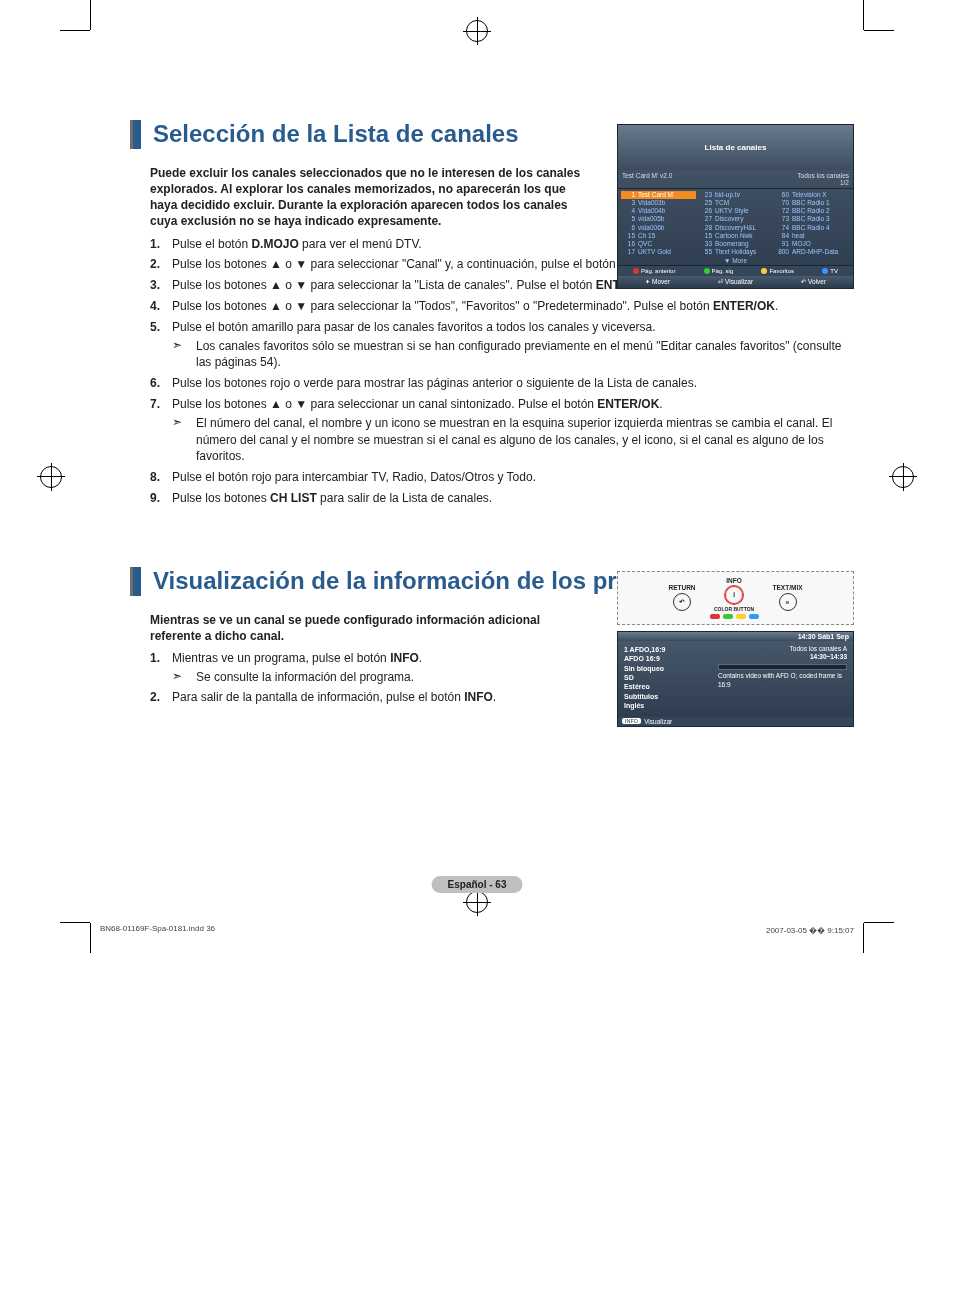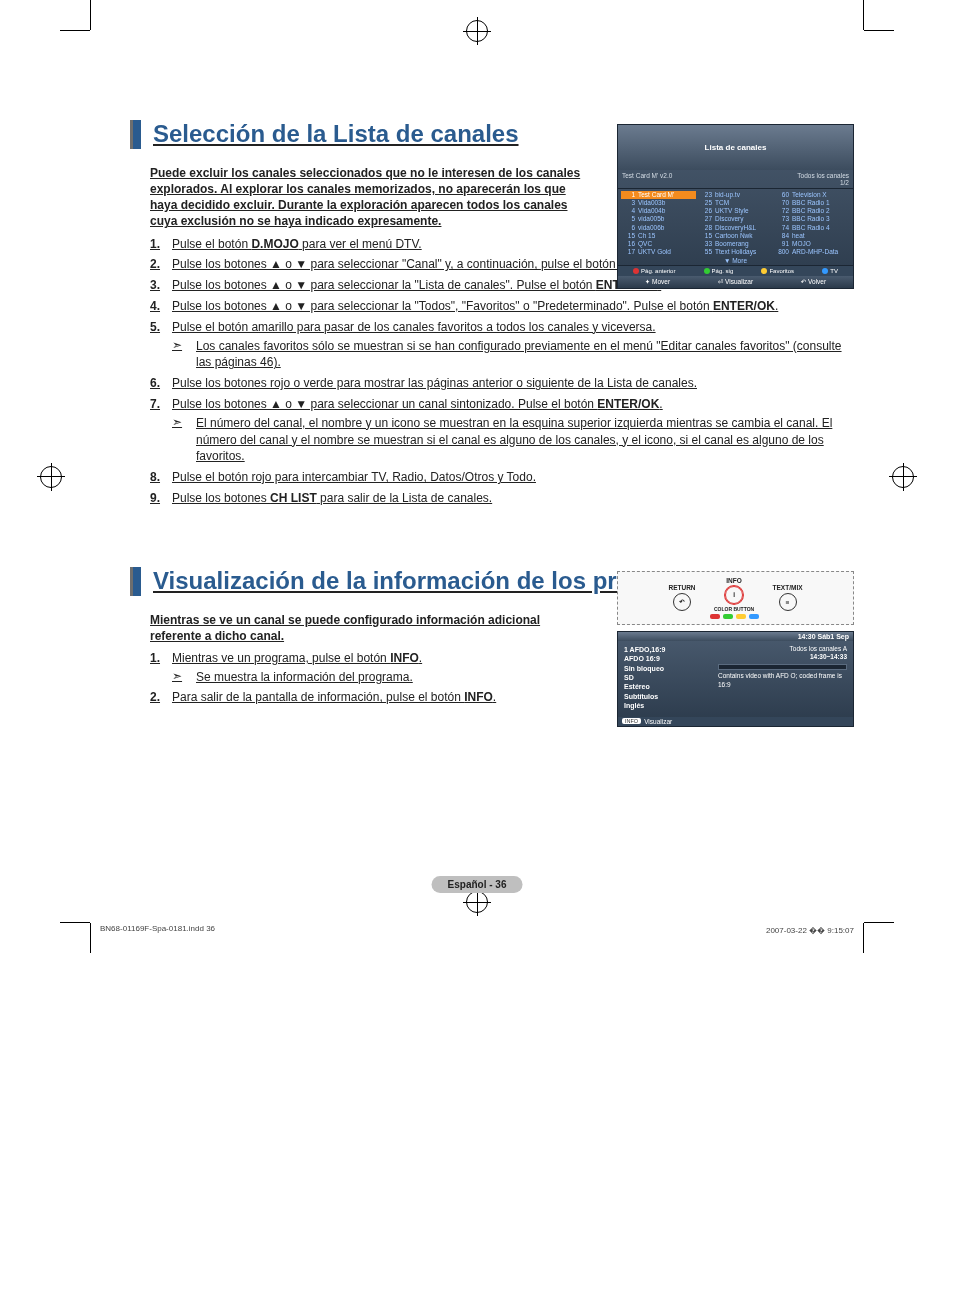--- a/index.html
+++ b/index.html
@@ -9,21 +9,20 @@
     font-family: Arial, Helvetica, sans-serif;
     color: #222;
     width: 954px;
   }
   .page {
     width: 954px;
     height: 953px;
     position: relative;
     box-sizing: border-box;
     padding: 120px 100px 60px 130px;
-    text-decoration: underline;
   }
   .crop-mark { position: absolute; background: #000; }
   .crop-tl-h { top: 30px; left: 60px; width: 30px; height: 1px; }
   .crop-tl-v { top: 0px; left: 90px; width: 1px; height: 30px; }
   .crop-tr-h { top: 30px; right: 60px; width: 30px; height: 1px; }
   .crop-tr-v { top: 0px; right: 90px; width: 1px; height: 30px; }
   .crop-bl-h { bottom: 30px; left: 60px; width: 30px; height: 1px; }
   .crop-bl-v { bottom: 0px; left: 90px; width: 1px; height: 30px; }
   .crop-br-h { bottom: 30px; right: 60px; width: 30px; height: 1px; }
   .crop-br-v { bottom: 0px; right: 90px; width: 1px; height: 30px; }
@@ -269,21 +268,21 @@
           <div class="txt">Pulse los botones ▲ o ▼ para seleccionar la "Lista de canales". Pulse el botón <b>ENTER/OK</b>.</div>
         </li>
         <li>
           <div class="num">4.</div>
           <div class="txt">Pulse los botones ▲ o ▼ para seleccionar la "Todos", "Favoritos" o "Predeterminado". Pulse el botón <b>ENTER/OK</b>.</div>
         </li>
         <li>
           <div class="num">5.</div>
           <div class="txt">Pulse el botón amarillo para pasar de los canales favoritos a todos los canales y viceversa.<div class="sub-note">
               <div class="arrow">➣</div>
-              <div class="nt">Los canales favoritos sólo se muestran si se han configurado previamente en el menú "Editar canales favoritos" (consulte las páginas 46).</div>
+              <div class="nt">Los canales favoritos sólo se muestran si se han configurado previamente en el menú "Editar canales favoritos" (consulte las páginas 54).</div>
             </div></div>
         </li>
         <li>
           <div class="num">6.</div>
           <div class="txt">Pulse los botones rojo o verde para mostrar las páginas anterior o siguiente de la Lista de canales.</div>
         </li>
         <li>
           <div class="num">7.</div>
           <div class="txt">Pulse los botones ▲ o ▼ para seleccionar un canal sintonizado. Pulse el botón <b>ENTER/OK</b>.<div class="sub-note">
               <div class="arrow">➣</div>
@@ -444,21 +443,21 @@
     <div class="heading-wrap">
       <div class="heading-bar"></div>
       <div class="heading">Visualización de la información de los programas</div>
     </div>
     <div class="intro intro2">Mientras se ve un canal se puede configurado información adicional referente a dicho canal.</div>
     <ol class="steps" id="steps2" style="max-width:430px;">
         <li>
           <div class="num">1.</div>
           <div class="txt">Mientras ve un programa, pulse el botón <b>INFO</b>.<div class="sub-note">
               <div class="arrow">➣</div>
-              <div class="nt">Se muestra la información del programa.</div>
+              <div class="nt">Se consulte la información del programa.</div>
             </div></div>
         </li>
         <li>
           <div class="num">2.</div>
           <div class="txt">Para salir de la pantalla de información, pulse el botón <b>INFO</b>.</div>
         </li>
       </ol>
 
     <div class="remote-box">
       <div class="rbtn">
@@ -501,19 +500,19 @@
           <div style="text-align:left;">Contains video with AFD O; coded frame is 16:9</div>
         </div>
       </div>
       <div class="foot">
         <span class="pill">INFO</span>
         <span>Visualizar</span>
       </div>
     </div>
   </div>
 
-  <div class="page-num">Español - 36</div>
+  <div class="page-num">Español - 63</div>
 
   <div class="footer-line">
     <span>BN68-01169F-Spa-0181.indd   36</span>
-    <span>2007-03-22   �� 9:15:07</span>
+    <span>2007-03-05   �� 9:15:07</span>
   </div>
 </div>
 
 </body></html>

